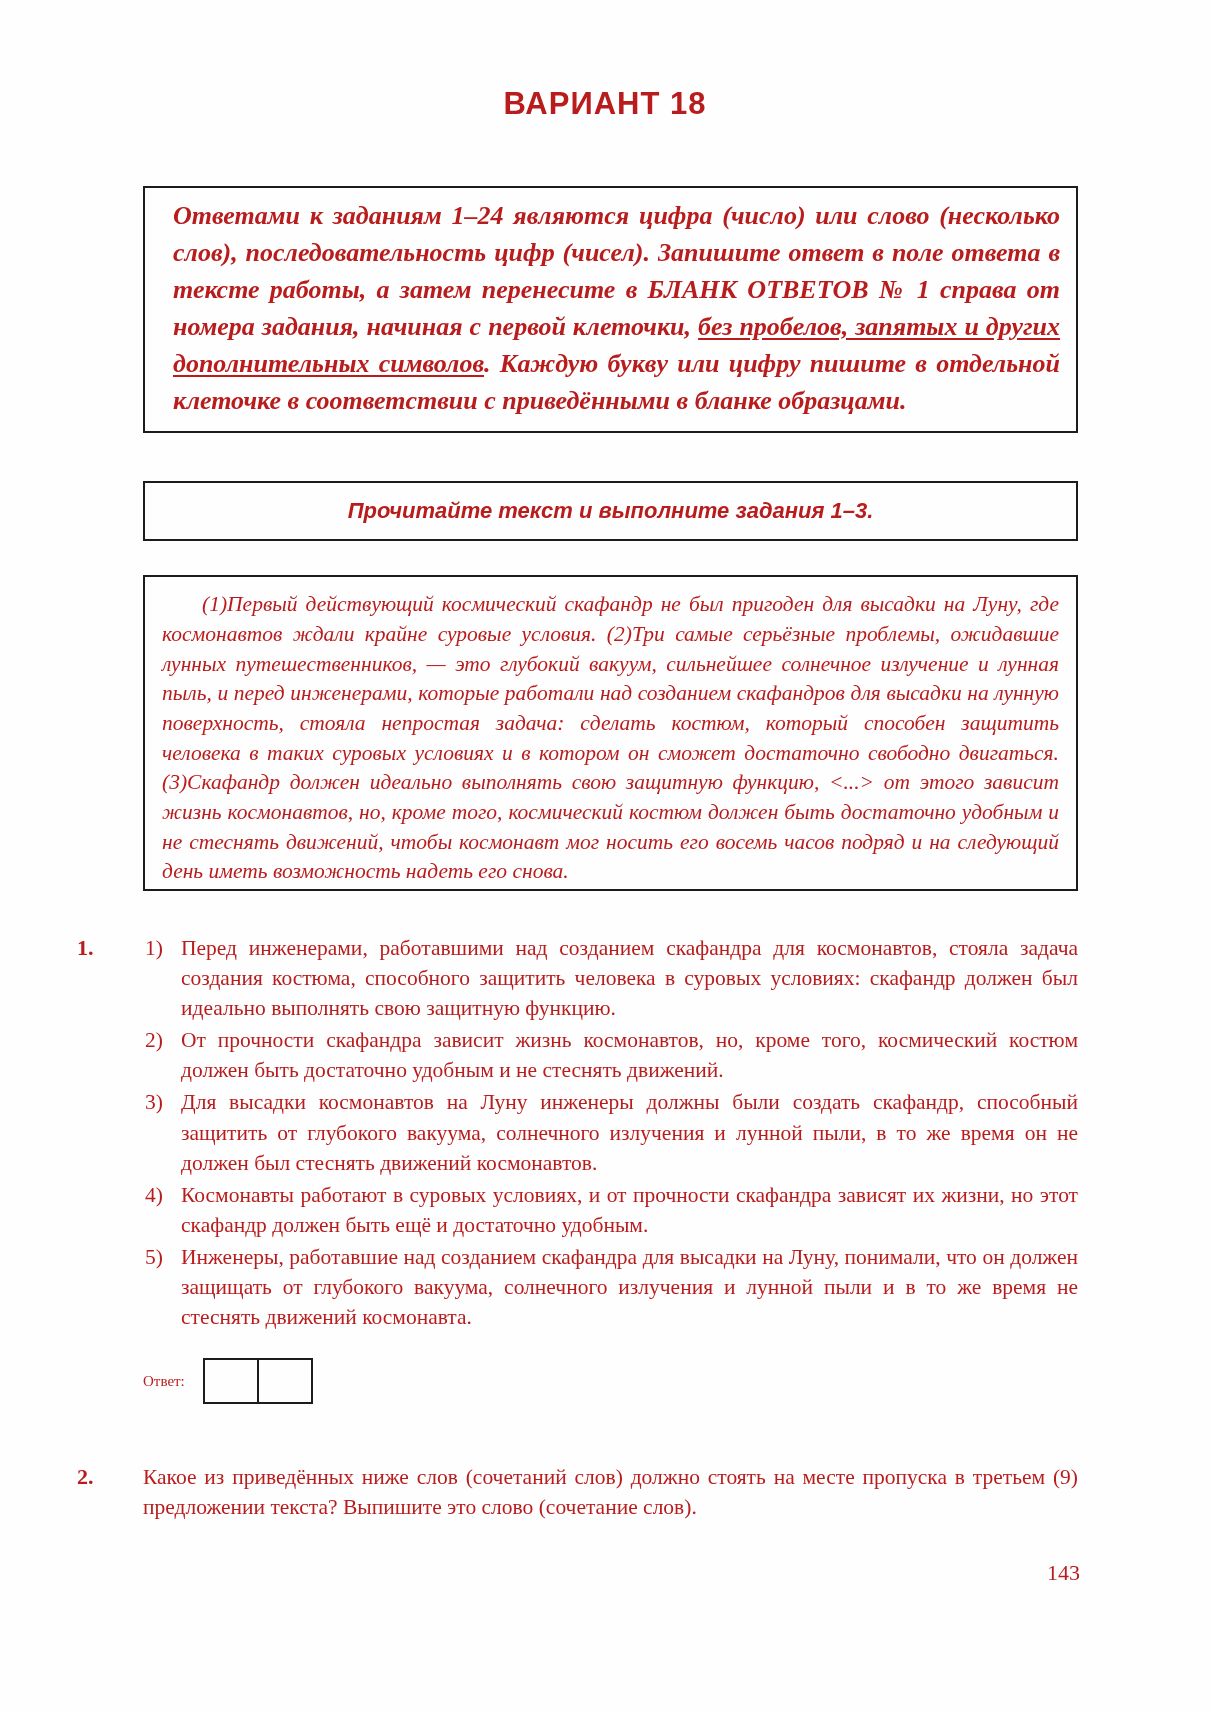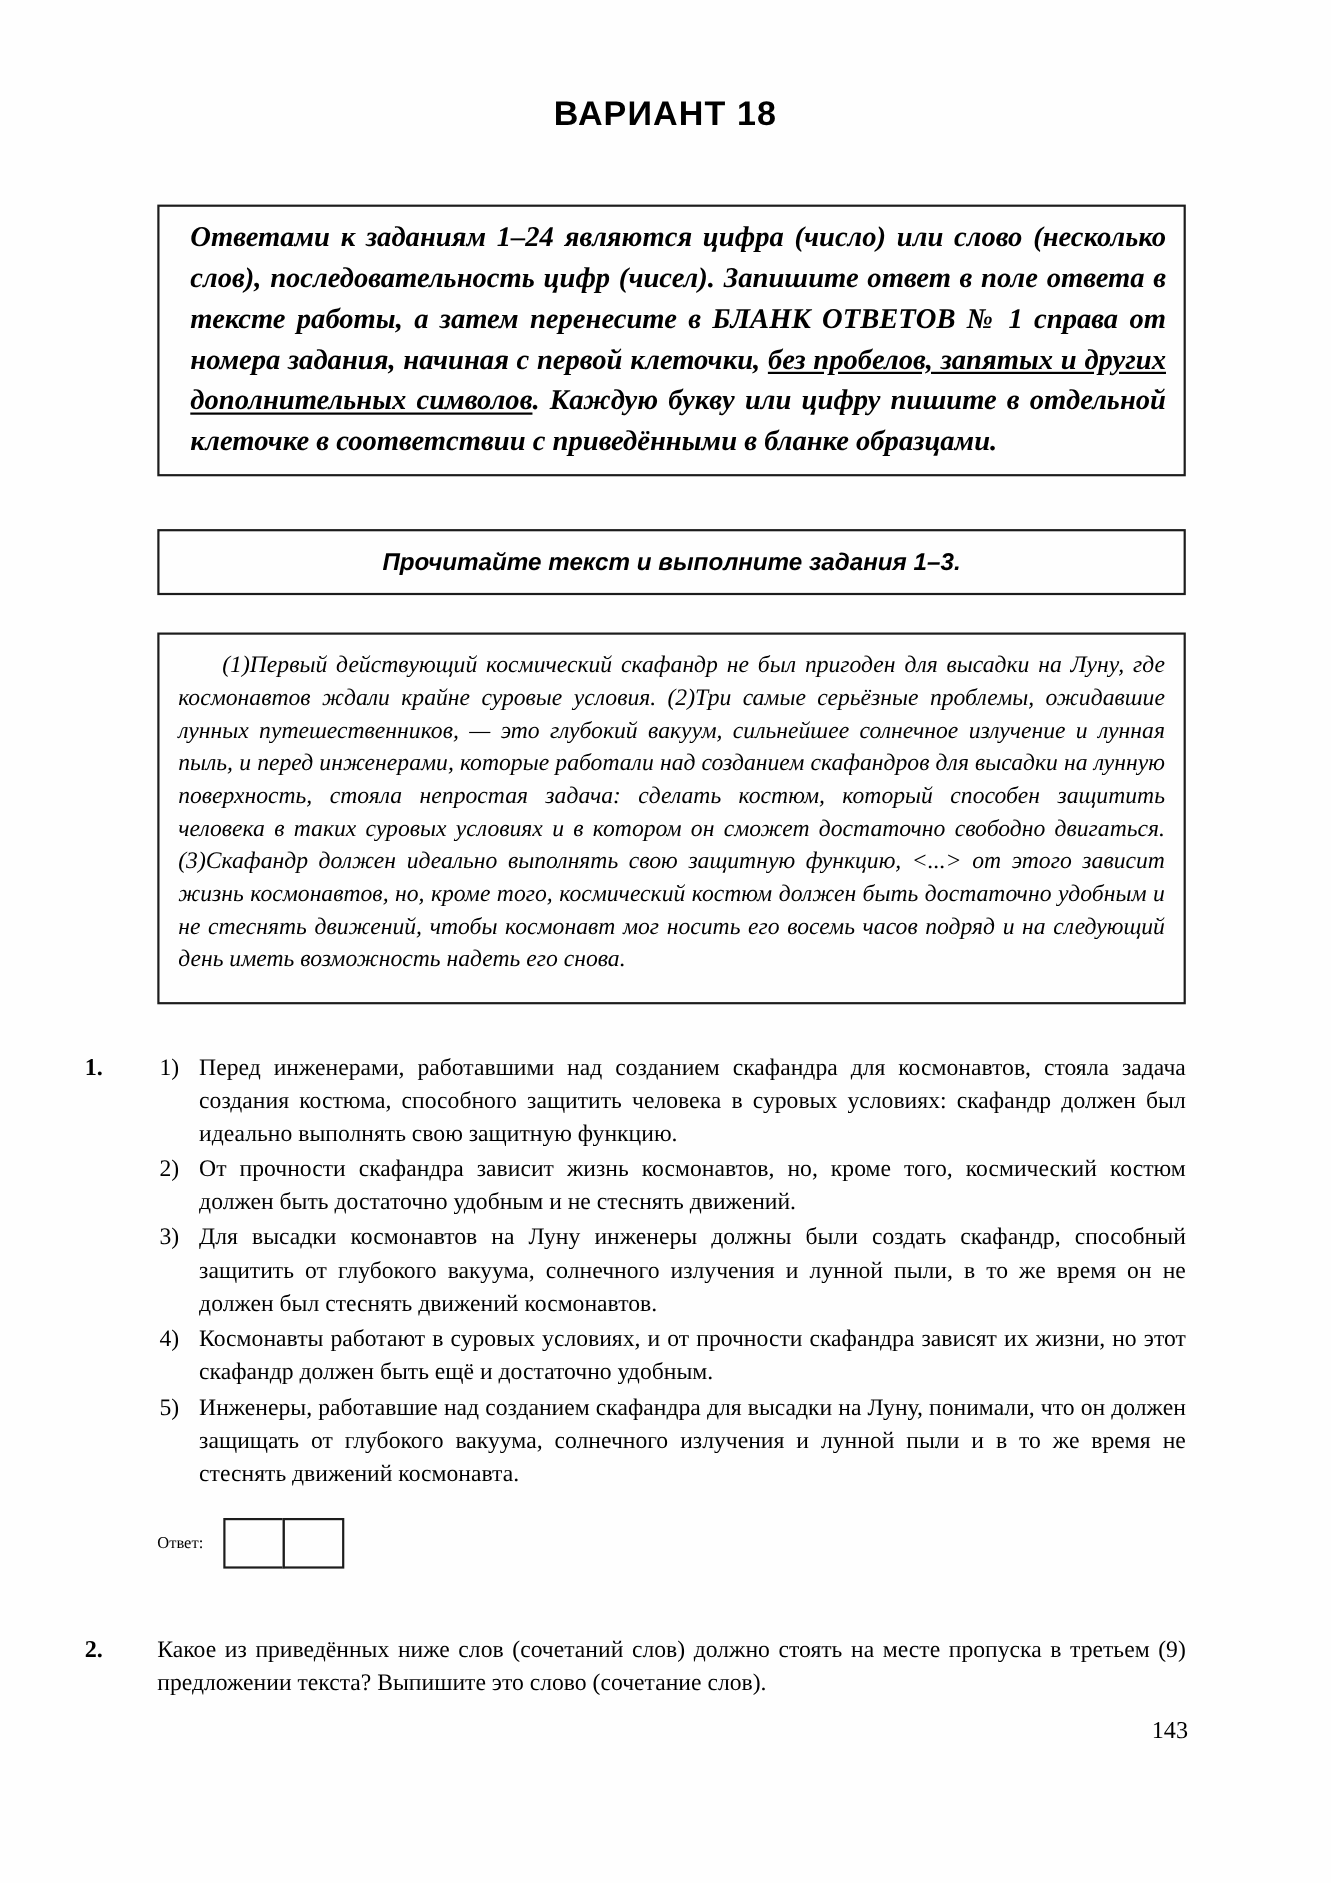--- a/index.html
+++ b/index.html
@@ -6,21 +6,21 @@
     margin: 0;
     padding: 0;
     background: #e9e9e9;
   }
   .sheet {
     position: relative;
     width: 1210px;
     height: 1712px;
     margin: 0 auto;
     background: #fefefe;
-    color: #000000;
+    color: #b91c1c;
     font-family: "Liberation Serif", serif;
     overflow: hidden;
   }
   .variant-title {
     margin: 0;
     padding-top: 86px;
     text-align: center;
     font-family: "Liberation Sans", sans-serif;
     font-weight: 700;
     font-size: 31px;
@@ -56,21 +56,21 @@
     margin-top: 48px;
     padding: 15px 10px;
     text-align: center;
     font-family: "Liberation Sans", sans-serif;
     font-style: italic;
     font-weight: 700;
     font-size: 22px;
   }
   .passage-box {
     margin-top: 34px;
-    padding: 13px 17px 24px 17px;
+    padding: 13px 17px 2px 17px;
     font-style: italic;
     font-size: 21.5px;
     line-height: 1.38;
     text-align: justify;
   }
   .passage-box p { margin: 0; text-indent: 40px; }
   .question {
     position: relative;
     margin-left: 143px;
     width: 935px;

